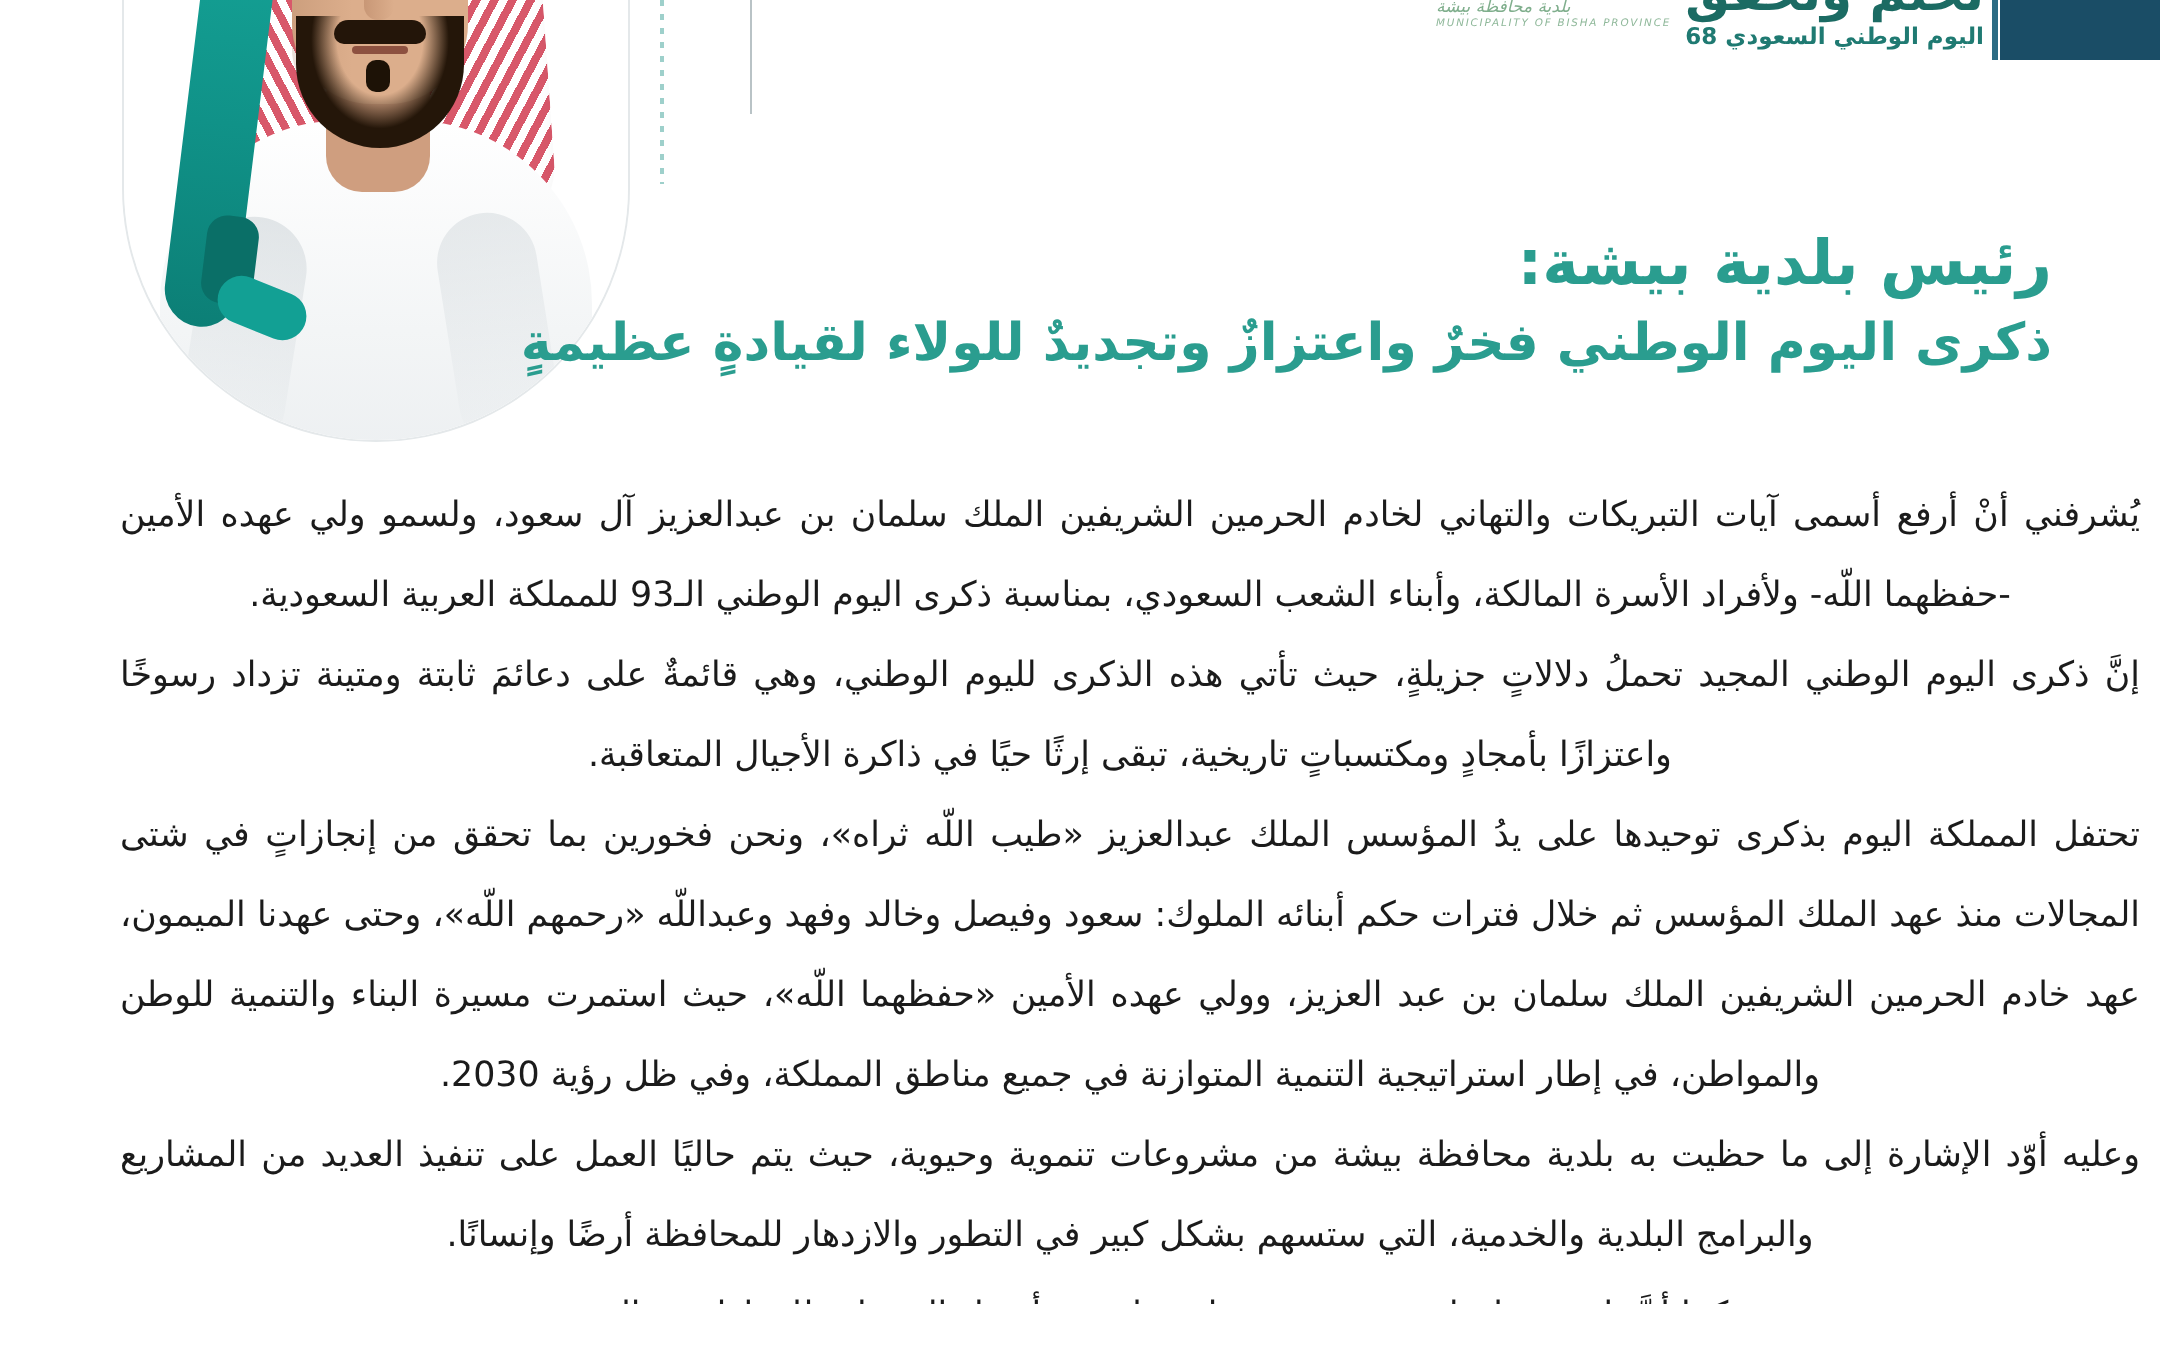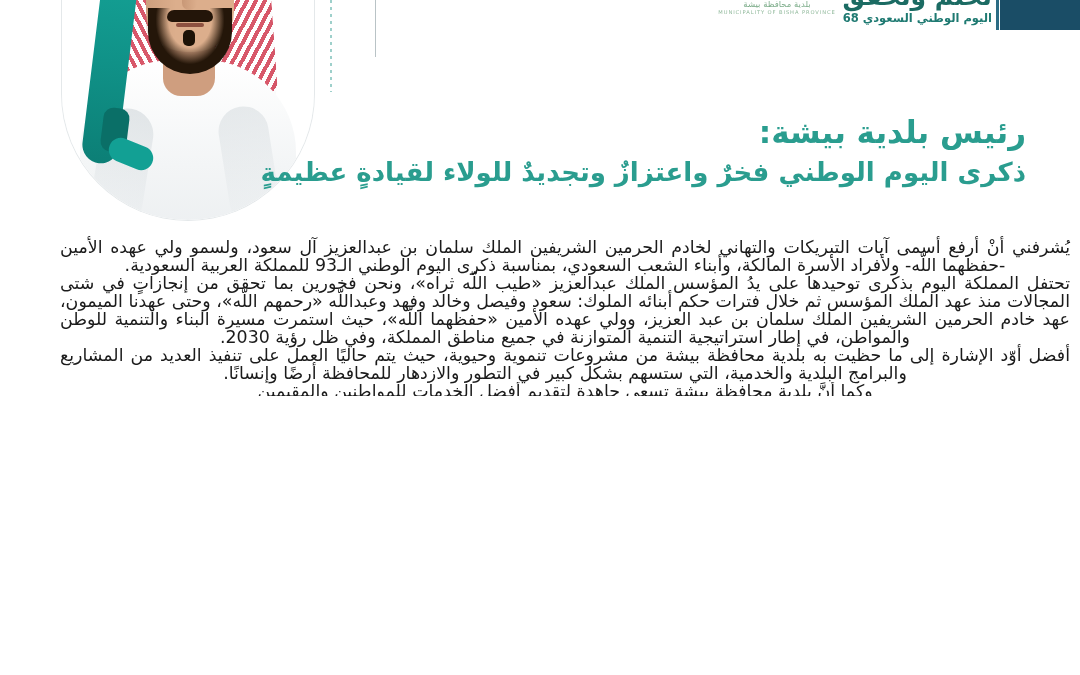--- a/index.html
+++ b/index.html
@@ -21,22 +21,23 @@
     position: absolute;
     top: 0; left: 0;
     width: 1080px;
     height: 40px;
   }
   .muni-logo {
     position: absolute;
     top: 0px;
     left: 718px;
     width: 118px;
-    text-align: center;
+    text-align: left;
     line-height: 1.05;
+    font-style: italic;
   }
   .muni-logo-ar {
     font-size: 8.5px;
     color: #7fae8c;
     letter-spacing: 1.2px;
     white-space: nowrap;
   }
   .muni-logo-en {
     font-size: 5.2px;
     color: #8fb89a;
@@ -248,21 +249,21 @@
   .body-copy {
     position: absolute;
     left: 60px;
     top: 238px;
     width: 1010px;
     direction: rtl;
     text-align: justify;
     text-align-last: center;
     color: #1b1b1b;
     font-size: 17.4px;
-    line-height: 18px;
+    line-height: 40px;
   }
   .body-copy p {
     margin: 0 0 0 0;
   }
   .body-copy p.cut {
     overflow: hidden;
     height: 14px;
     color: #1b1b1b;
   }
 </style>
@@ -314,18 +315,19 @@
   <div class="dotted-rule"></div>
   <div class="solid-rule"></div>
 
   <div class="headline">
     <div class="line1">رئيس بلدية بيشة:</div>
     <div class="line2">ذكرى اليوم الوطني فخرٌ واعتزازٌ وتجديدٌ للولاء لقيادةٍ عظيمةٍ</div>
   </div>
 
   <div class="body-copy">
     <p>يُشرفني أنْ أرفع أسمى آيات التبريكات والتهاني لخادم الحرمين الشريفين الملك سلمان بن عبدالعزيز آل سعود، ولسمو ولي عهده الأمين -حفظهما اللّه- ولأفراد الأسرة المالكة، وأبناء الشعب السعودي، بمناسبة ذكرى اليوم الوطني الـ93 للمملكة العربية السعودية.</p>
+    <p>إنَّ ذكرى اليوم الوطني المجيد تحملُ دلالاتٍ جزيلةٍ، حيث تأتي هذه الذكرى لليوم الوطني، وهي قائمةٌ على دعائمَ ثابتة ومتينة تزداد رسوخًا واعتزازًا بأمجادٍ ومكتسباتٍ تاريخية، تبقى إرثًا حيًا في ذاكرة الأجيال المتعاقبة.</p>
     <p>تحتفل المملكة اليوم بذكرى توحيدها على يدُ المؤسس الملك عبدالعزيز «طيب اللّه ثراه»، ونحن فخورين بما تحقق من إنجازاتٍ في شتى المجالات منذ عهد الملك المؤسس ثم خلال فترات حكم أبنائه الملوك: سعود وفيصل وخالد وفهد وعبداللّه «رحمهم اللّه»، وحتى عهدنا الميمون، عهد خادم الحرمين الشريفين الملك سلمان بن عبد العزيز، وولي عهده الأمين «حفظهما اللّه»، حيث استمرت مسيرة البناء والتنمية للوطن والمواطن، في إطار استراتيجية التنمية المتوازنة في جميع مناطق المملكة، وفي ظل رؤية 2030.</p>
-    <p>أفضل أوّد الإشارة إلى ما حظيت به بلدية محافظة بيشة من مشروعات تنموية وحيوية، حيث يتم حاليًا العمل على تنفيذ العديد من المشاريع والبرامج البلدية والخدمية، التي ستسهم بشكل كبير في التطور والازدهار للمحافظة أرضًا وإنسانًا.</p>
+    <p>وعليه أوّد الإشارة إلى ما حظيت به بلدية محافظة بيشة من مشروعات تنموية وحيوية، حيث يتم حاليًا العمل على تنفيذ العديد من المشاريع والبرامج البلدية والخدمية، التي ستسهم بشكل كبير في التطور والازدهار للمحافظة أرضًا وإنسانًا.</p>
     <p class="cut">وكما أنَّ بلدية محافظة بيشة تسعى جاهدة لتقديم أفضل الخدمات للمواطنين والمقيمين</p>
   </div>
 
 </div>
 
 </body></html>

